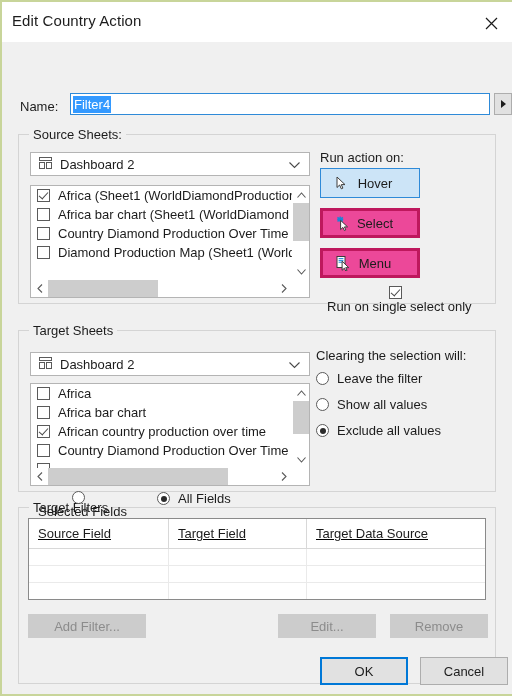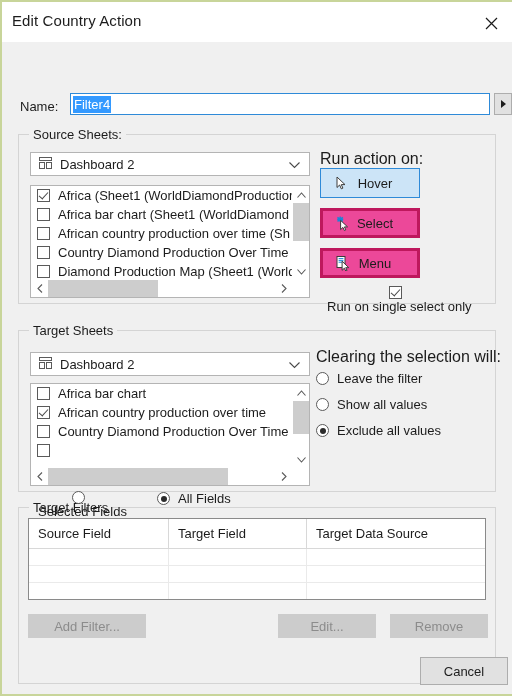--- a/index.html
+++ b/index.html
@@ -200,21 +200,21 @@
     cursor: pointer;
   }
   .corner-box {
     position: absolute; right: 0; bottom: 0;
     width: 17px; height: 17px; background: #ffffff;
   }
 
   
   .side-label {
     position: absolute;
-    font-size: 16px; color: #1c1c1c;
+    font-size: 13px; color: #1c1c1c;
     white-space: nowrap;
   }
 
   .action-btn {
     position: absolute;
     width: 100px; height: 30px;
     background: #ec4899;
     border: 3px solid #be185d;
     display: flex; align-items: center;
     cursor: pointer;
@@ -376,24 +376,20 @@
         <div class="list-row">
           <span class="cbx checked"></span>
           <span class="row-label">Africa (Sheet1 (WorldDiamondProduction</span>
         </div>
         <div class="list-row">
           <span class="cbx"></span>
           <span class="row-label">Africa bar chart (Sheet1 (WorldDiamond</span>
         </div>
         <div class="list-row">
           <span class="cbx"></span>
-          <span class="row-label">African country production over time (Sh</span>
-        </div>
-        <div class="list-row">
-          <span class="cbx"></span>
           <span class="row-label">Country Diamond Production Over Time</span>
         </div>
         <div class="list-row">
           <span class="cbx"></span>
           <span class="row-label">Diamond Production Map (Sheet1 (World</span>
         </div>
 
       </div>
       <div class="vsb">
         <div class="vsb-up">
@@ -478,20 +474,24 @@
         <svg width="11" height="7" viewBox="0 0 11 7">
             <path d="M0.5 0.5 L5.5 5.5 L10.5 0.5" stroke="#4a4a4a" stroke-width="1.1" fill="none"></path>
           </svg>
       </span>
     </div>
 
     <div class="listbox" style="left:28px; top:341px; width:280px; height:103px;">
       <div class="list-rows">
         <div class="list-row">
           <span class="cbx"></span>
+          <span class="row-label">Africa</span>
+        </div>
+        <div class="list-row">
+          <span class="cbx"></span>
           <span class="row-label">Africa bar chart</span>
         </div>
         <div class="list-row">
           <span class="cbx checked"></span>
           <span class="row-label">African country production over time</span>
         </div>
         <div class="list-row">
           <span class="cbx"></span>
           <span class="row-label">Country Diamond Production Over Time</span>
         </div>
@@ -549,21 +549,21 @@
 
     <div class="radio-line" style="left:28px; top:449px;flex-direction:column;">
       <span class="radio"></span>
       <span class="radio-label">Selected Fields</span>
     </div>
     <div class="radio-line" style="left:155px; top:449px;">
       <span class="radio on"></span>
       <span class="radio-label">All Fields</span>
     </div>
 
-    <div class="ft-table" style="top:476px;">
+    <div class="ft-table" style="top:476px;text-decoration:underline;">
       <div class="ft-head">
         <div class="c1">Source Field</div>
         <div class="c2">Target Field</div>
         <div class="c3">Target Data Source</div>
       </div>
       <div class="ft-row">
         <div class="c1"></div>
         <div class="c2"></div>
         <div class="c3"></div>
       </div>
@@ -576,16 +576,17 @@
         <div class="c1"></div>
         <div class="c2"></div>
         <div class="c3"></div>
       </div>
     </div>
 
     <div class="flat-btn" style="left:26px; top:572px; width:118px;">Add Filter...</div>
     <div class="flat-btn" style="left:276px; top:572px; width:98px;">Edit...</div>
     <div class="flat-btn" style="left:388px; top:572px; width:98px;">Remove</div>
 
+    <div class="footer-btn default" style="left:318px; top:615px;">OK</div>
     <div class="footer-btn" style="left:418px; top:615px;">Cancel</div>
 
   </div>
 </div>
 
 </body></html>

